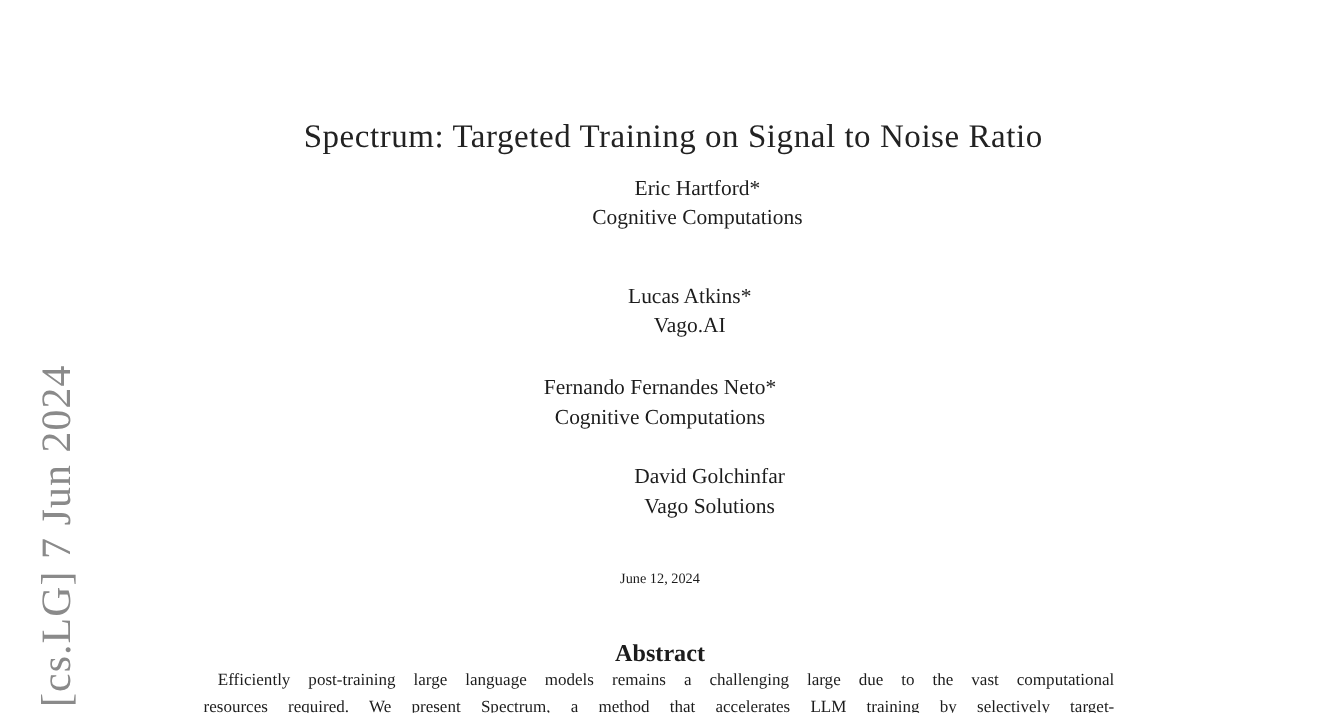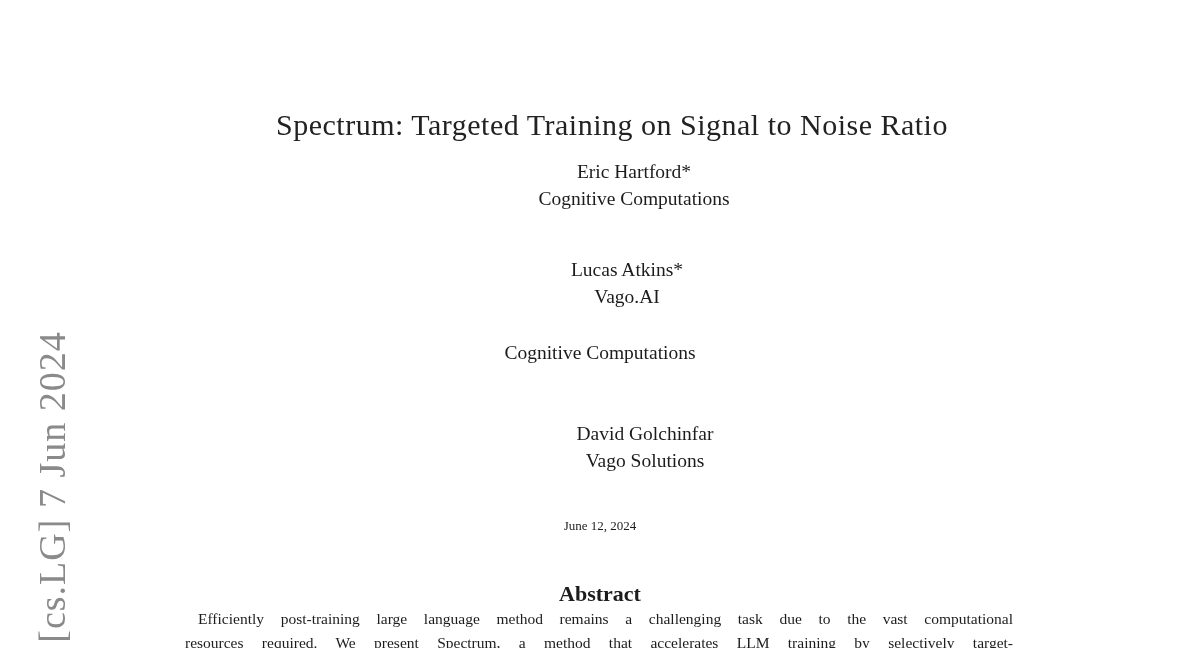--- a/index.html
+++ b/index.html
@@ -107,30 +107,31 @@
     <div>Eric Hartford*</div>
     <div>Cognitive Computations</div>
   </div>
 
   <div class="author-block a1">
     <div>Lucas Atkins*</div>
     <div>Vago.AI</div>
   </div>
 
   <div class="author-block a2">
+    <div>Fernando Fernandes Neto*</div>
     <div>Cognitive Computations</div>
   </div>
 
   <div class="author-block a3">
     <div>David Golchinfar</div>
     <div>Vago Solutions</div>
   </div>
 
   <div class="date-line">June 12, 2024</div>
 
   <div class="abstract-heading">Abstract</div>
 
   <div class="abstract-body">
-    <div class="abstract-line first">Efficiently post-training large language method remains a challenging task due to the vast computational</div>
+    <div class="abstract-line first">Efficiently post-training large language models remains a challenging large due to the vast computational</div>
     <div class="abstract-line">resources required. We present Spectrum, a method that accelerates LLM training by selectively target-</div>
   </div>
 
 </div>
 
 </body></html>

